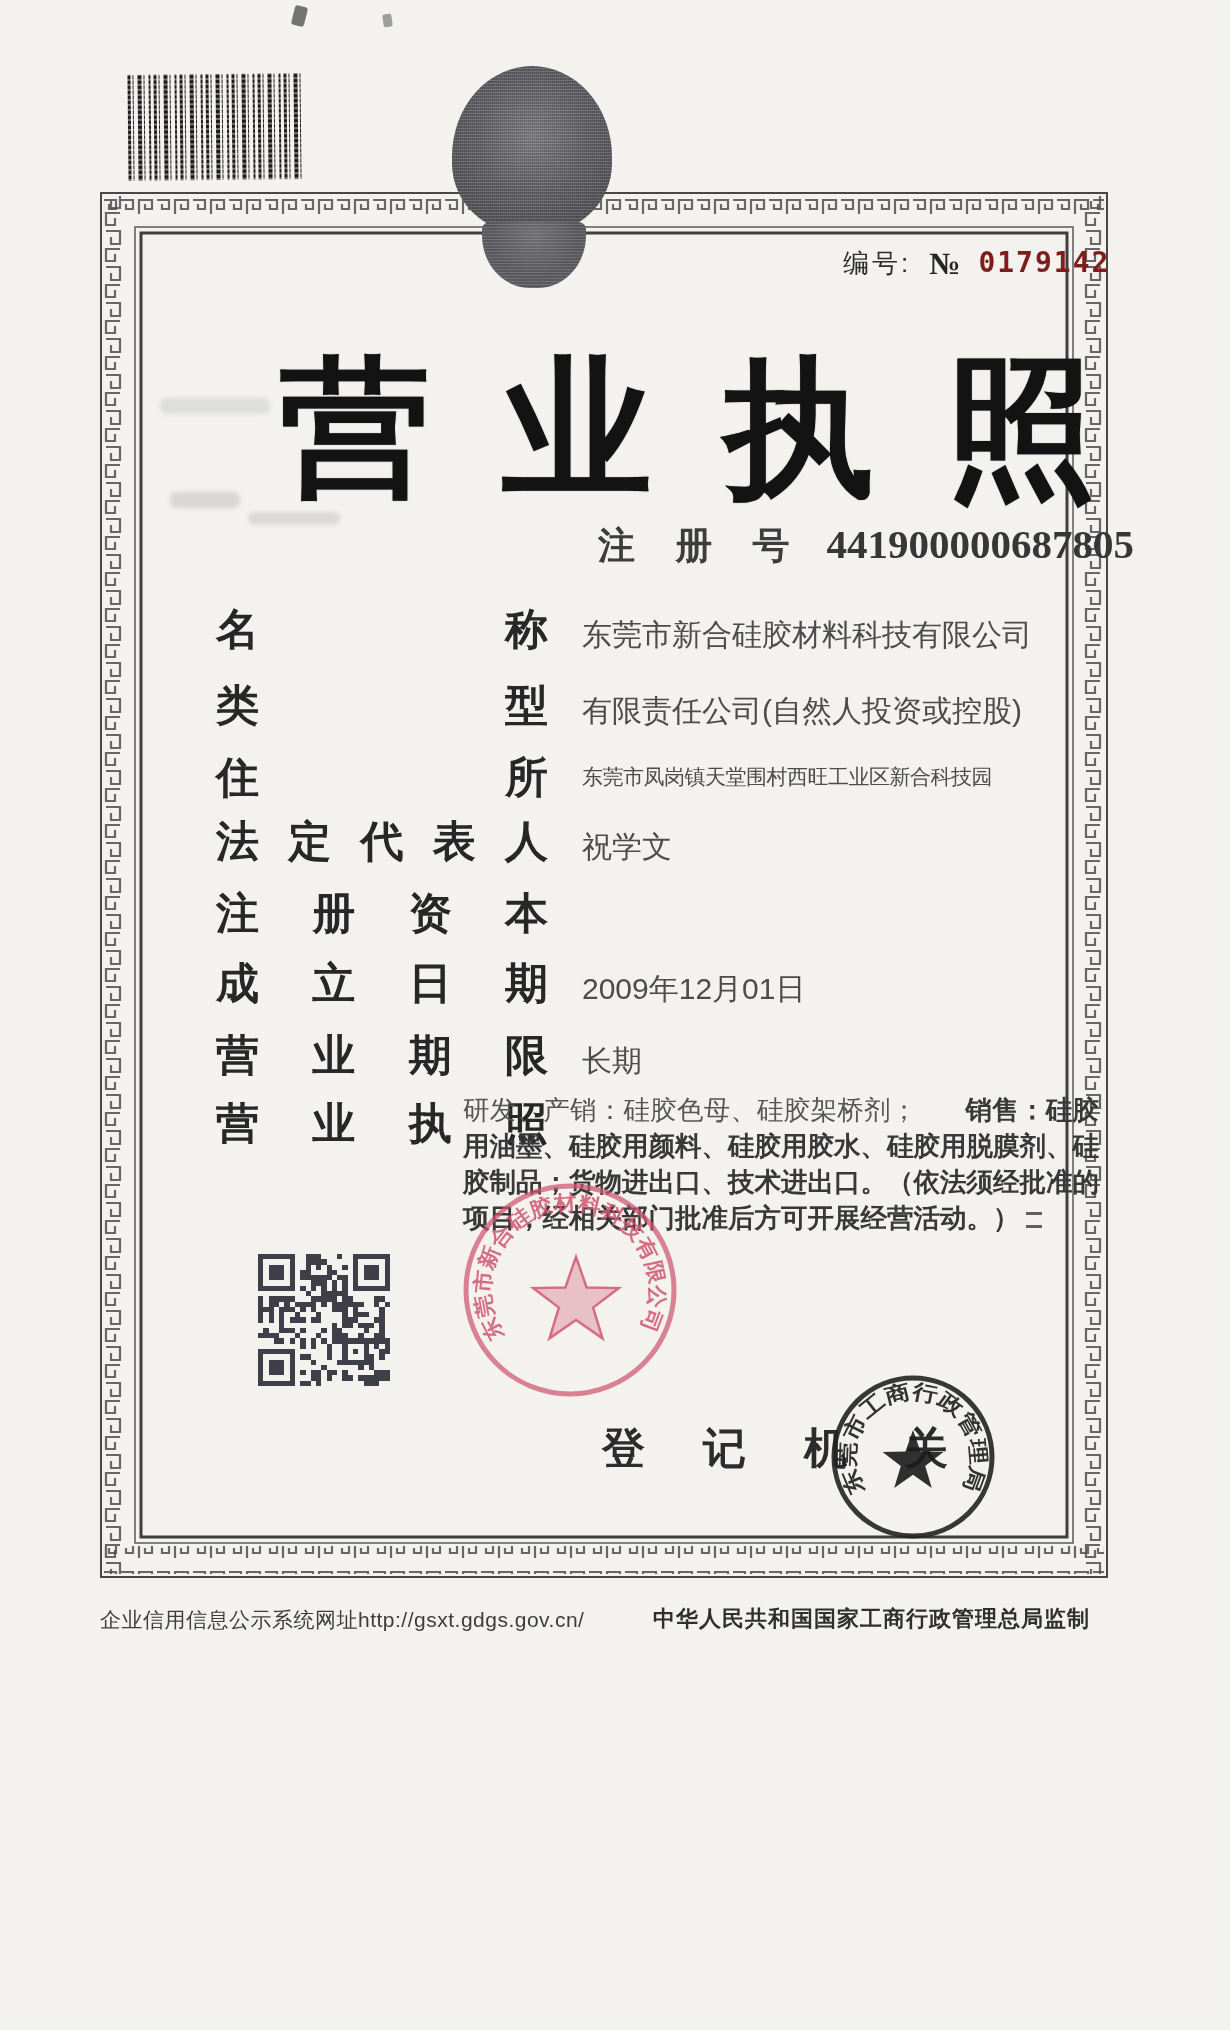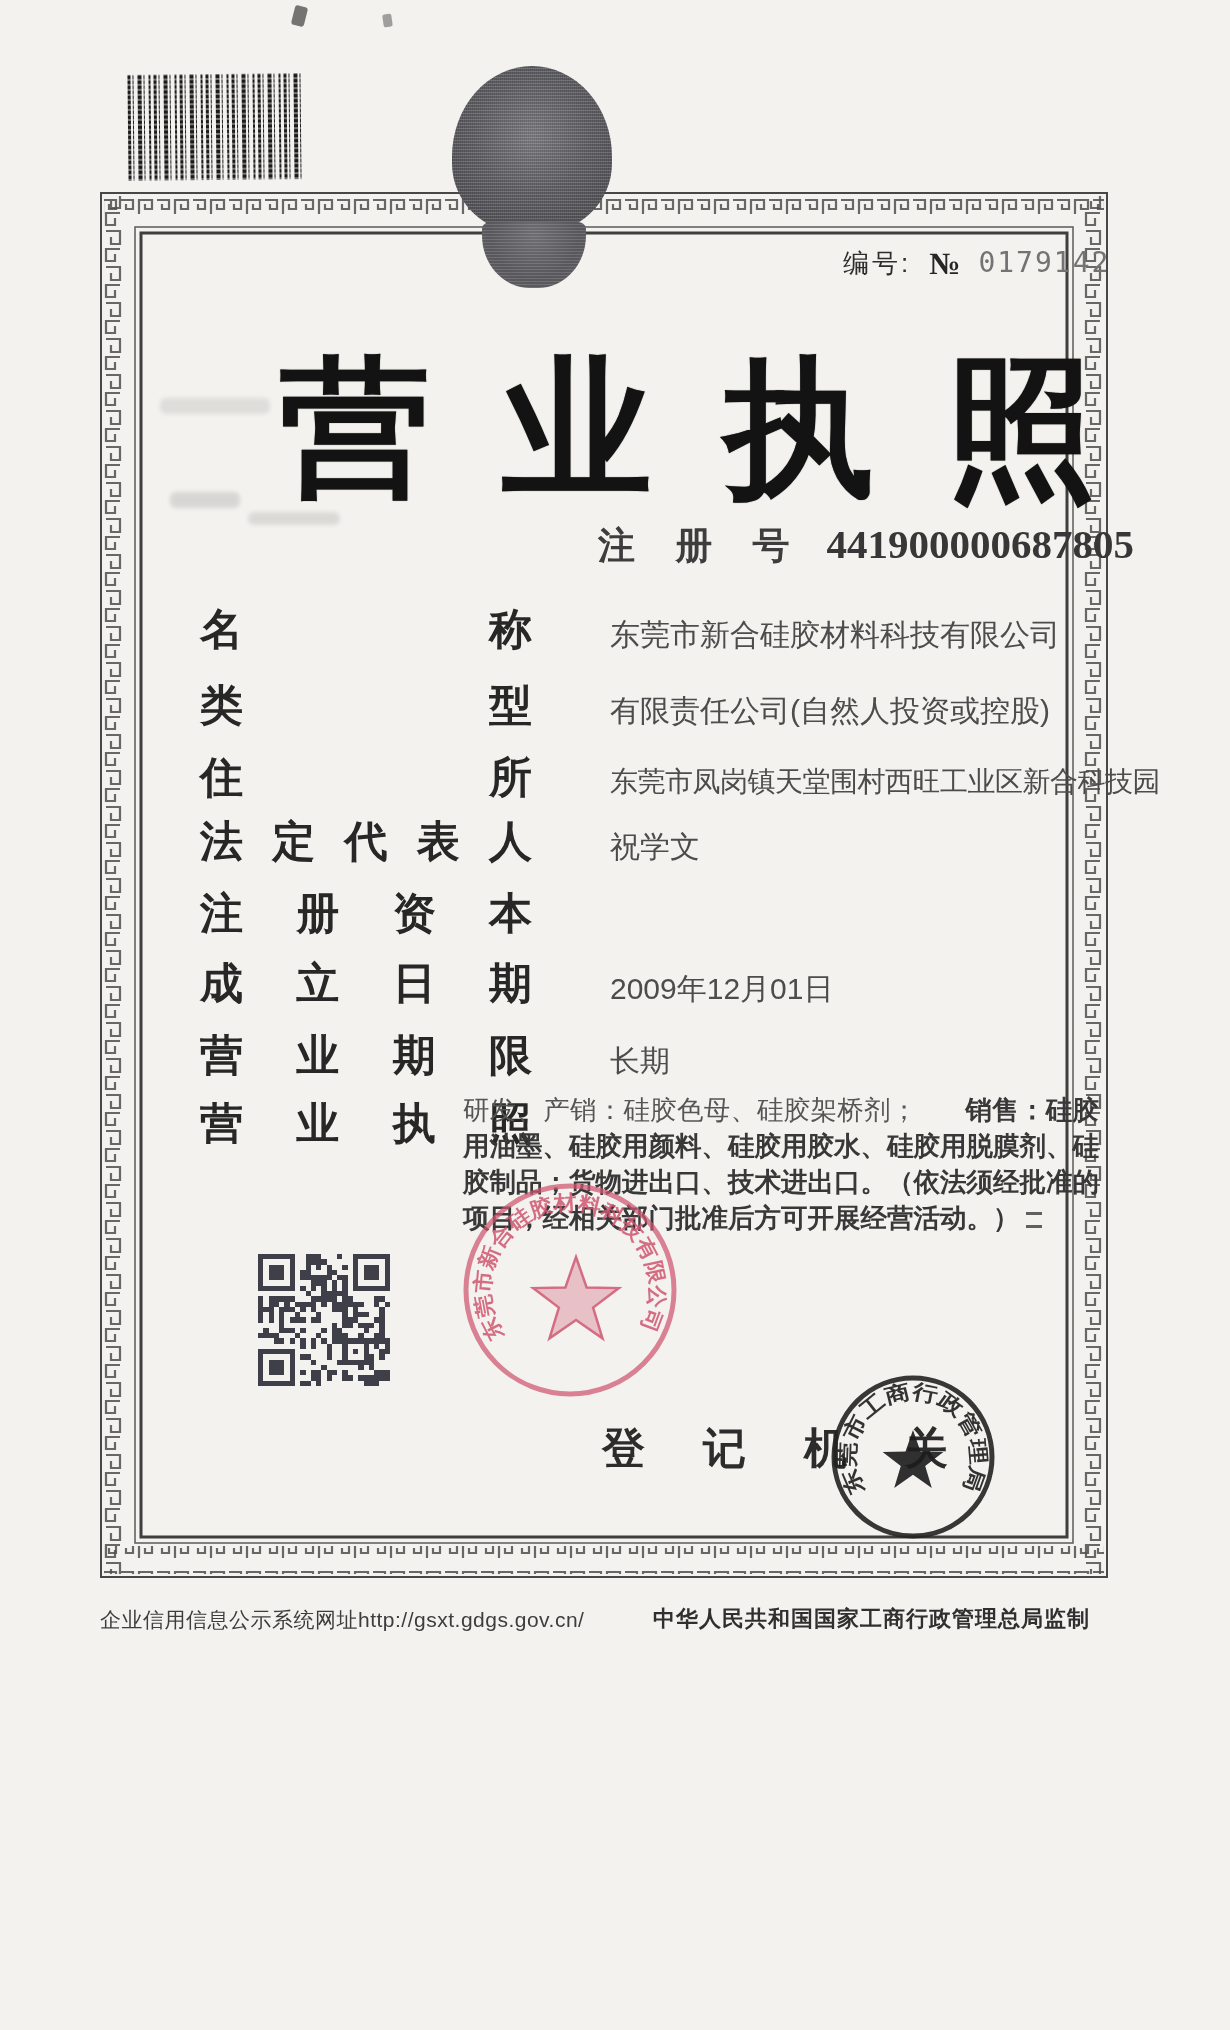--- a/index.html
+++ b/index.html
@@ -28,38 +28,38 @@
       radial-gradient(circle at 50% 20%, #6e6e76 0%, #585860 60%, #606068 100%);
     filter:blur(.4px) saturate(.5);}
 
   
   .frame{position:absolute;left:100px;top:192px;z-index:1;}
 
   
   .serial{position:absolute;left:843px;top:246px;z-index:2;display:flex;align-items:flex-start;gap:18px;color:#262626;}
   .serial .s-label{font-size:26px;letter-spacing:3px;color:#2d2d2d;}
   .serial .s-no{font-family:"Liberation Serif",serif;font-weight:700;font-size:31px;}
-  .serial .s-digits{font-family:"DejaVu Sans Mono",monospace;font-weight:400;font-size:28px;letter-spacing:2px;color:#737373;}
+  .serial .s-digits{font-family:"DejaVu Sans Mono",monospace;font-weight:700;font-size:28px;letter-spacing:2px;color:#7f1d1d;}
 
   
   .title{position:absolute;left:100px;top:330px;width:1176px;text-align:center;z-index:2;
     font-size:150px;font-weight:800;color:#131313;letter-spacing:72px;padding-left:72px;box-sizing:border-box;
     text-shadow:0 0 1px rgba(0,0,0,.65);}
 
   
   .regline{position:absolute;left:598px;top:520px;z-index:2;display:flex;align-items:baseline;}
   .regline .rlabel{font-size:37px;letter-spacing:15px;font-weight:600;color:#3d3d3d;}
   .regline .rnum{font-family:"Liberation Serif",serif;font-size:41px;font-weight:600;color:#373737;margin-left:22px;}
 
   
-  .row{position:absolute;left:200px;display:flex;z-index:2;gap:44px;}
+  .row{position:absolute;left:216px;display:flex;z-index:2;}
   .flabel{width:332px;font-size:43px;font-weight:600;color:#272727;text-align:justify;text-align-last:justify;word-break:keep-all;line-height:1.1;}
   .fvalue{margin-left:34px;width:545px;padding-top:9px;font-size:30px;color:#4c4c4c;letter-spacing:0;white-space:nowrap;}
   .r0{top:606px}.r1{top:682px}.r2{top:754px}.r3{top:818px}.r4{top:890px}.r5{top:960px}.r6{top:1032px}.r7{top:1100px}
-  .r2 .fvalue{font-size:28px;letter-spacing:-.5px;}
+  .r2 .fvalue{font-size:21px;letter-spacing:-.5px;}
   .scope{position:absolute;left:463px;top:1092px;width:636px;z-index:2;font-size:26.5px;line-height:36px;color:#555;text-align:justify;}
   .scope .bold{font-weight:700;color:#383838;margin-left:48px;}
   .scan-eq{display:inline-block;width:16px;height:10px;margin-left:6px;
     border-top:3px solid #3c3c3c;border-bottom:3px solid #3c3c3c;vertical-align:middle;opacity:.8;}
 
   
   .qr{position:absolute;left:258px;top:1252px;z-index:2;}
 
   
   .company-seal{position:absolute;left:450px;top:1172px;z-index:5;opacity:.85;}

